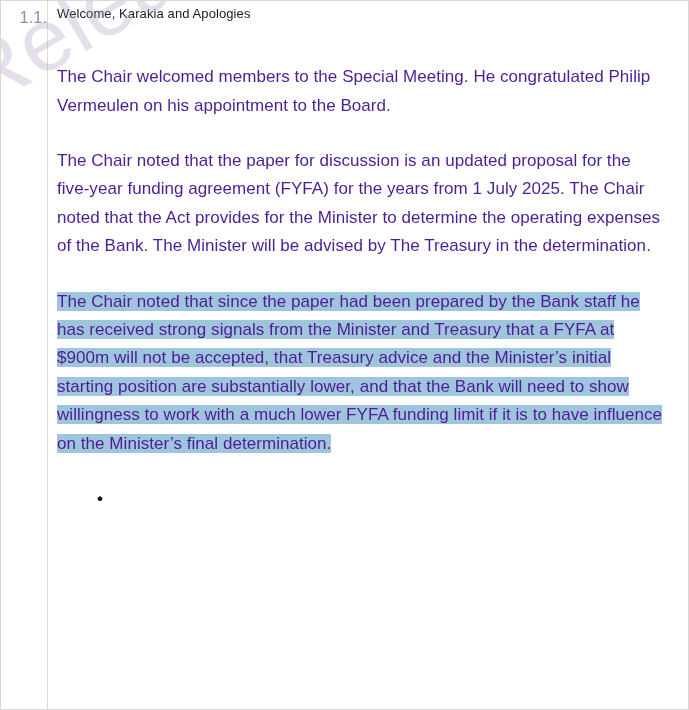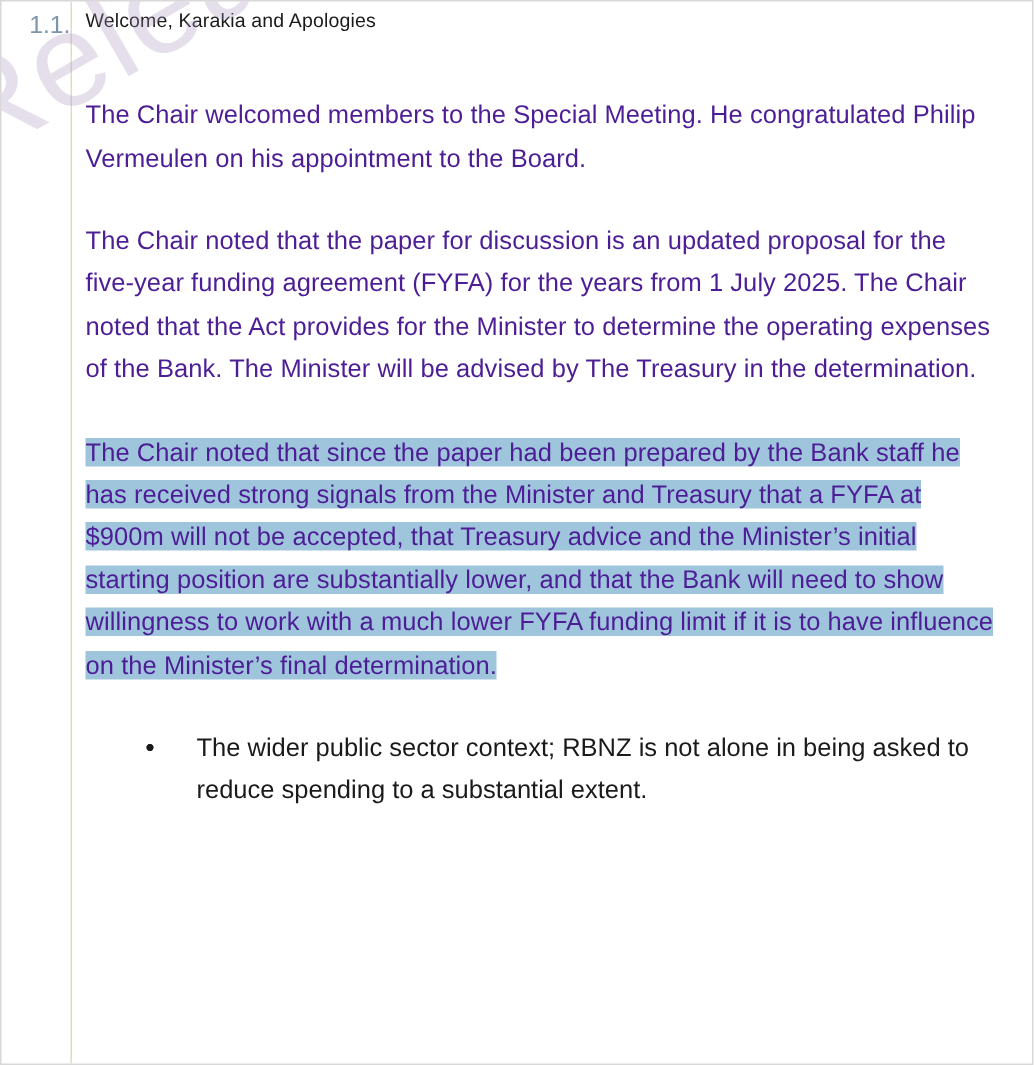--- a/index.html
+++ b/index.html
@@ -149,18 +149,18 @@
 
       <div class="spacer-sm"></div>
 
       <p class="para"><span class="hl">The Chair noted that since the paper had been prepared by the Bank staff he has received strong signals from the Minister and Treasury that a FYFA at $900m will not be accepted, that Treasury advice and the Minister’s initial starting position are substantially lower, and that the Bank will need to show willingness to work with a much lower FYFA funding limit if it is to have influence on the Minister’s final determination.</span></p>
 
       <div class="spacer-sm"></div>
 
 
       <ul class="bullets">
         <li><span class="dot">•</span></li>
-        <li><span class="dot">•</span><span>The wider public sector context; RBNZ is not alone in being asked to reduce spending to a substantial extent.</span></li>
+        <li><span class="dot">•</span></li>
       </ul>
 
     </div>
   </div>
 </div>
 
 </body></html>

